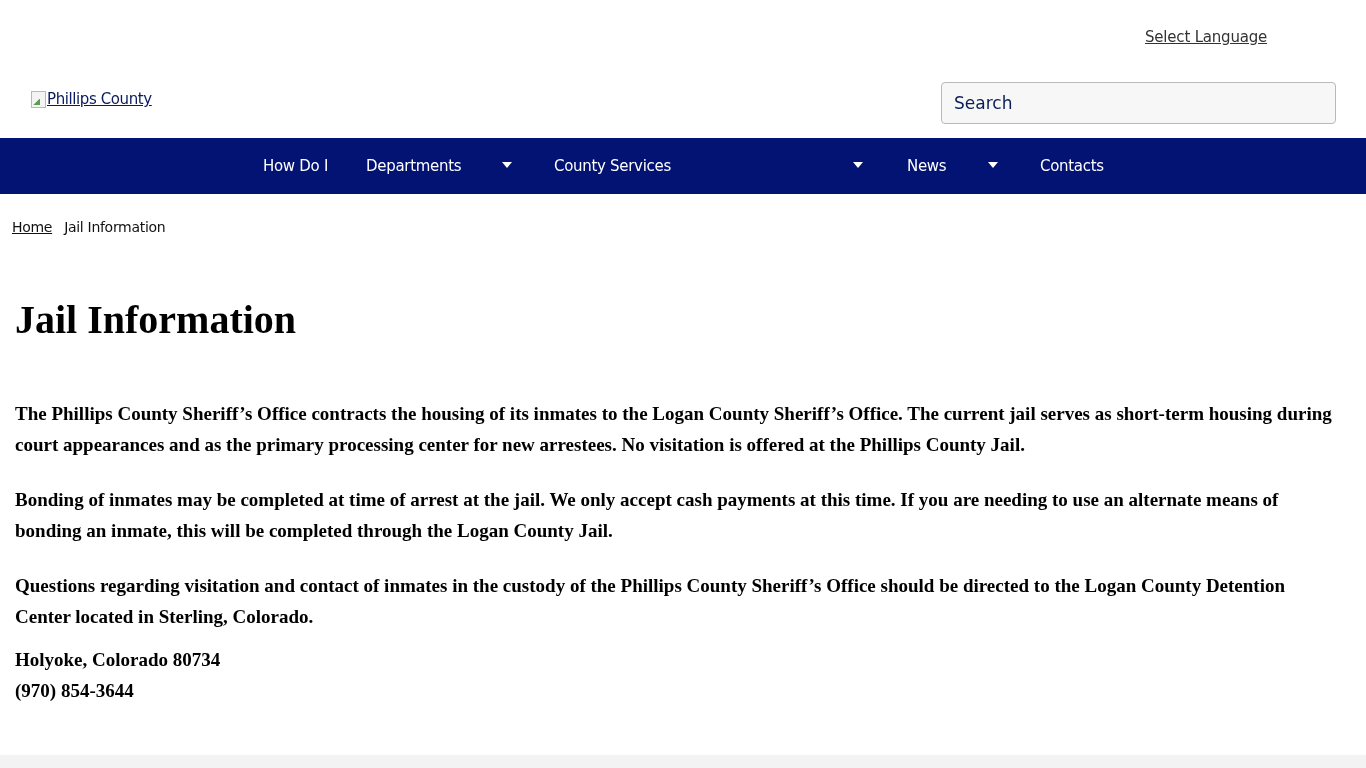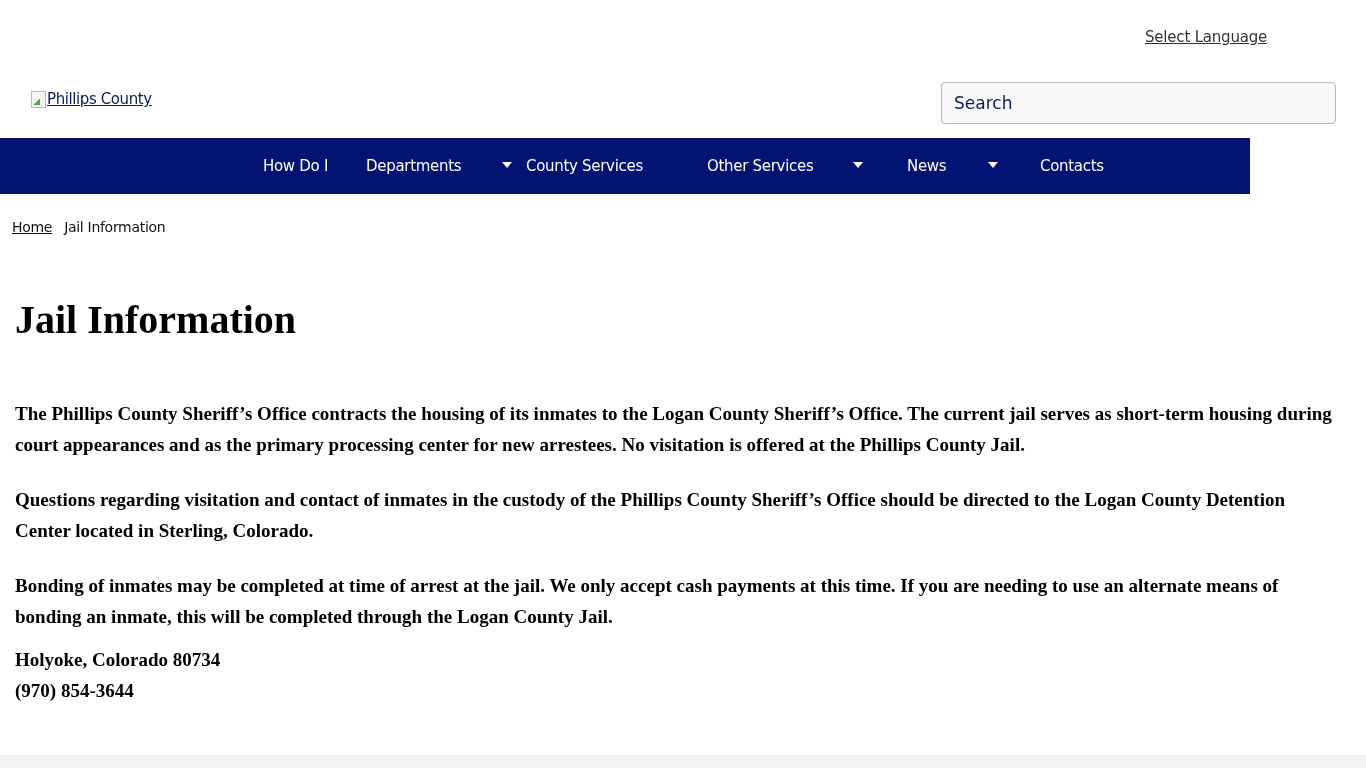--- a/index.html
+++ b/index.html
@@ -32,21 +32,21 @@
 
     .search-box {
       position: absolute; left: 941px; top: 82px; width: 395px; height: 42px;
       border: 1px solid #b9b9b9; border-radius: 4px; background: #f7f7f7;
       padding: 12px 12px; font-family: "DejaVu Sans", sans-serif; font-size: 17px; color: #0b1d56;
       outline: none;
     }
     .search-box::placeholder { color: #0b1d56; opacity: 1; }
 
     .navbar {
-      position: absolute; left: 0; top: 138px; width: 1250px; height: 56px;
+      position: absolute; left: 0; top: 138px; width: 1366px; height: 56px;
       background: #021373;
     }
     .nav-item {
       position: absolute; top: 0; height: 56px; line-height: 56px;
       font-family: "DejaVu Sans", sans-serif; font-size: 15px; color: #ffffff;
       cursor: pointer; white-space: nowrap; letter-spacing: -0.3px;
     }
     .caret {
       position: absolute; top: 24px; width: 0; height: 0;
       border-left: 5px solid transparent; border-right: 5px solid transparent;
@@ -87,38 +87,37 @@
   <span class="broken-img"></span>
   <span>Phillips County</span>
 </a>
 
 <input class="search-box" type="text" placeholder="Search" style="">
 
 <nav class="navbar">
   <div class="nav-item" style="left:263px;">How Do I</div>
   <div class="nav-item" style="left:366px;">Departments</div>
   <span class="caret" style="left:502px;"></span>
-  <div class="nav-item" style="left:526px;">County Services</div>
-  <div class="nav-item" style="left:707px;">Other Services</div>
+  <div class="nav-item" style="left:554px;">County Services</div>
   <span class="caret" style="left:853px;"></span>
   <div class="nav-item" style="left:907px;">News</div>
   <span class="caret" style="left:988px;"></span>
   <div class="nav-item" style="left:1040px;">Contacts</div>
 </nav>
 
 <div class="breadcrumb">
   <a>Home</a>
   <span>Jail Information</span>
 </div>
 
 <h1 class="page-title">Jail Information</h1>
 
 <div class="content">
   <p>The Phillips County Sheriff’s Office contracts the housing of its inmates to the Logan County Sheriff’s Office. The current jail serves as short-term housing during court appearances and as the primary processing center for new arrestees. No visitation is offered at the Phillips County Jail.</p>
+  <p>Bonding of inmates may be completed at time of arrest at the jail. We only accept cash payments at this time. If you are needing to use an alternate means of bonding an inmate, this will be completed through the Logan County Jail.</p>
   <p>Questions regarding visitation and contact of inmates in the custody of the Phillips County Sheriff’s Office should be directed to the Logan County Detention Center located in Sterling, Colorado.</p>
-  <p>Bonding of inmates may be completed at time of arrest at the jail. We only accept cash payments at this time. If you are needing to use an alternate means of bonding an inmate, this will be completed through the Logan County Jail.</p>
   <div class="addr">
     <div>Holyoke, Colorado 80734</div>
     <div>(970) 854-3644</div>
   </div>
 </div>
 
 <div class="footer-strip"></div>
 
 </body></html>

